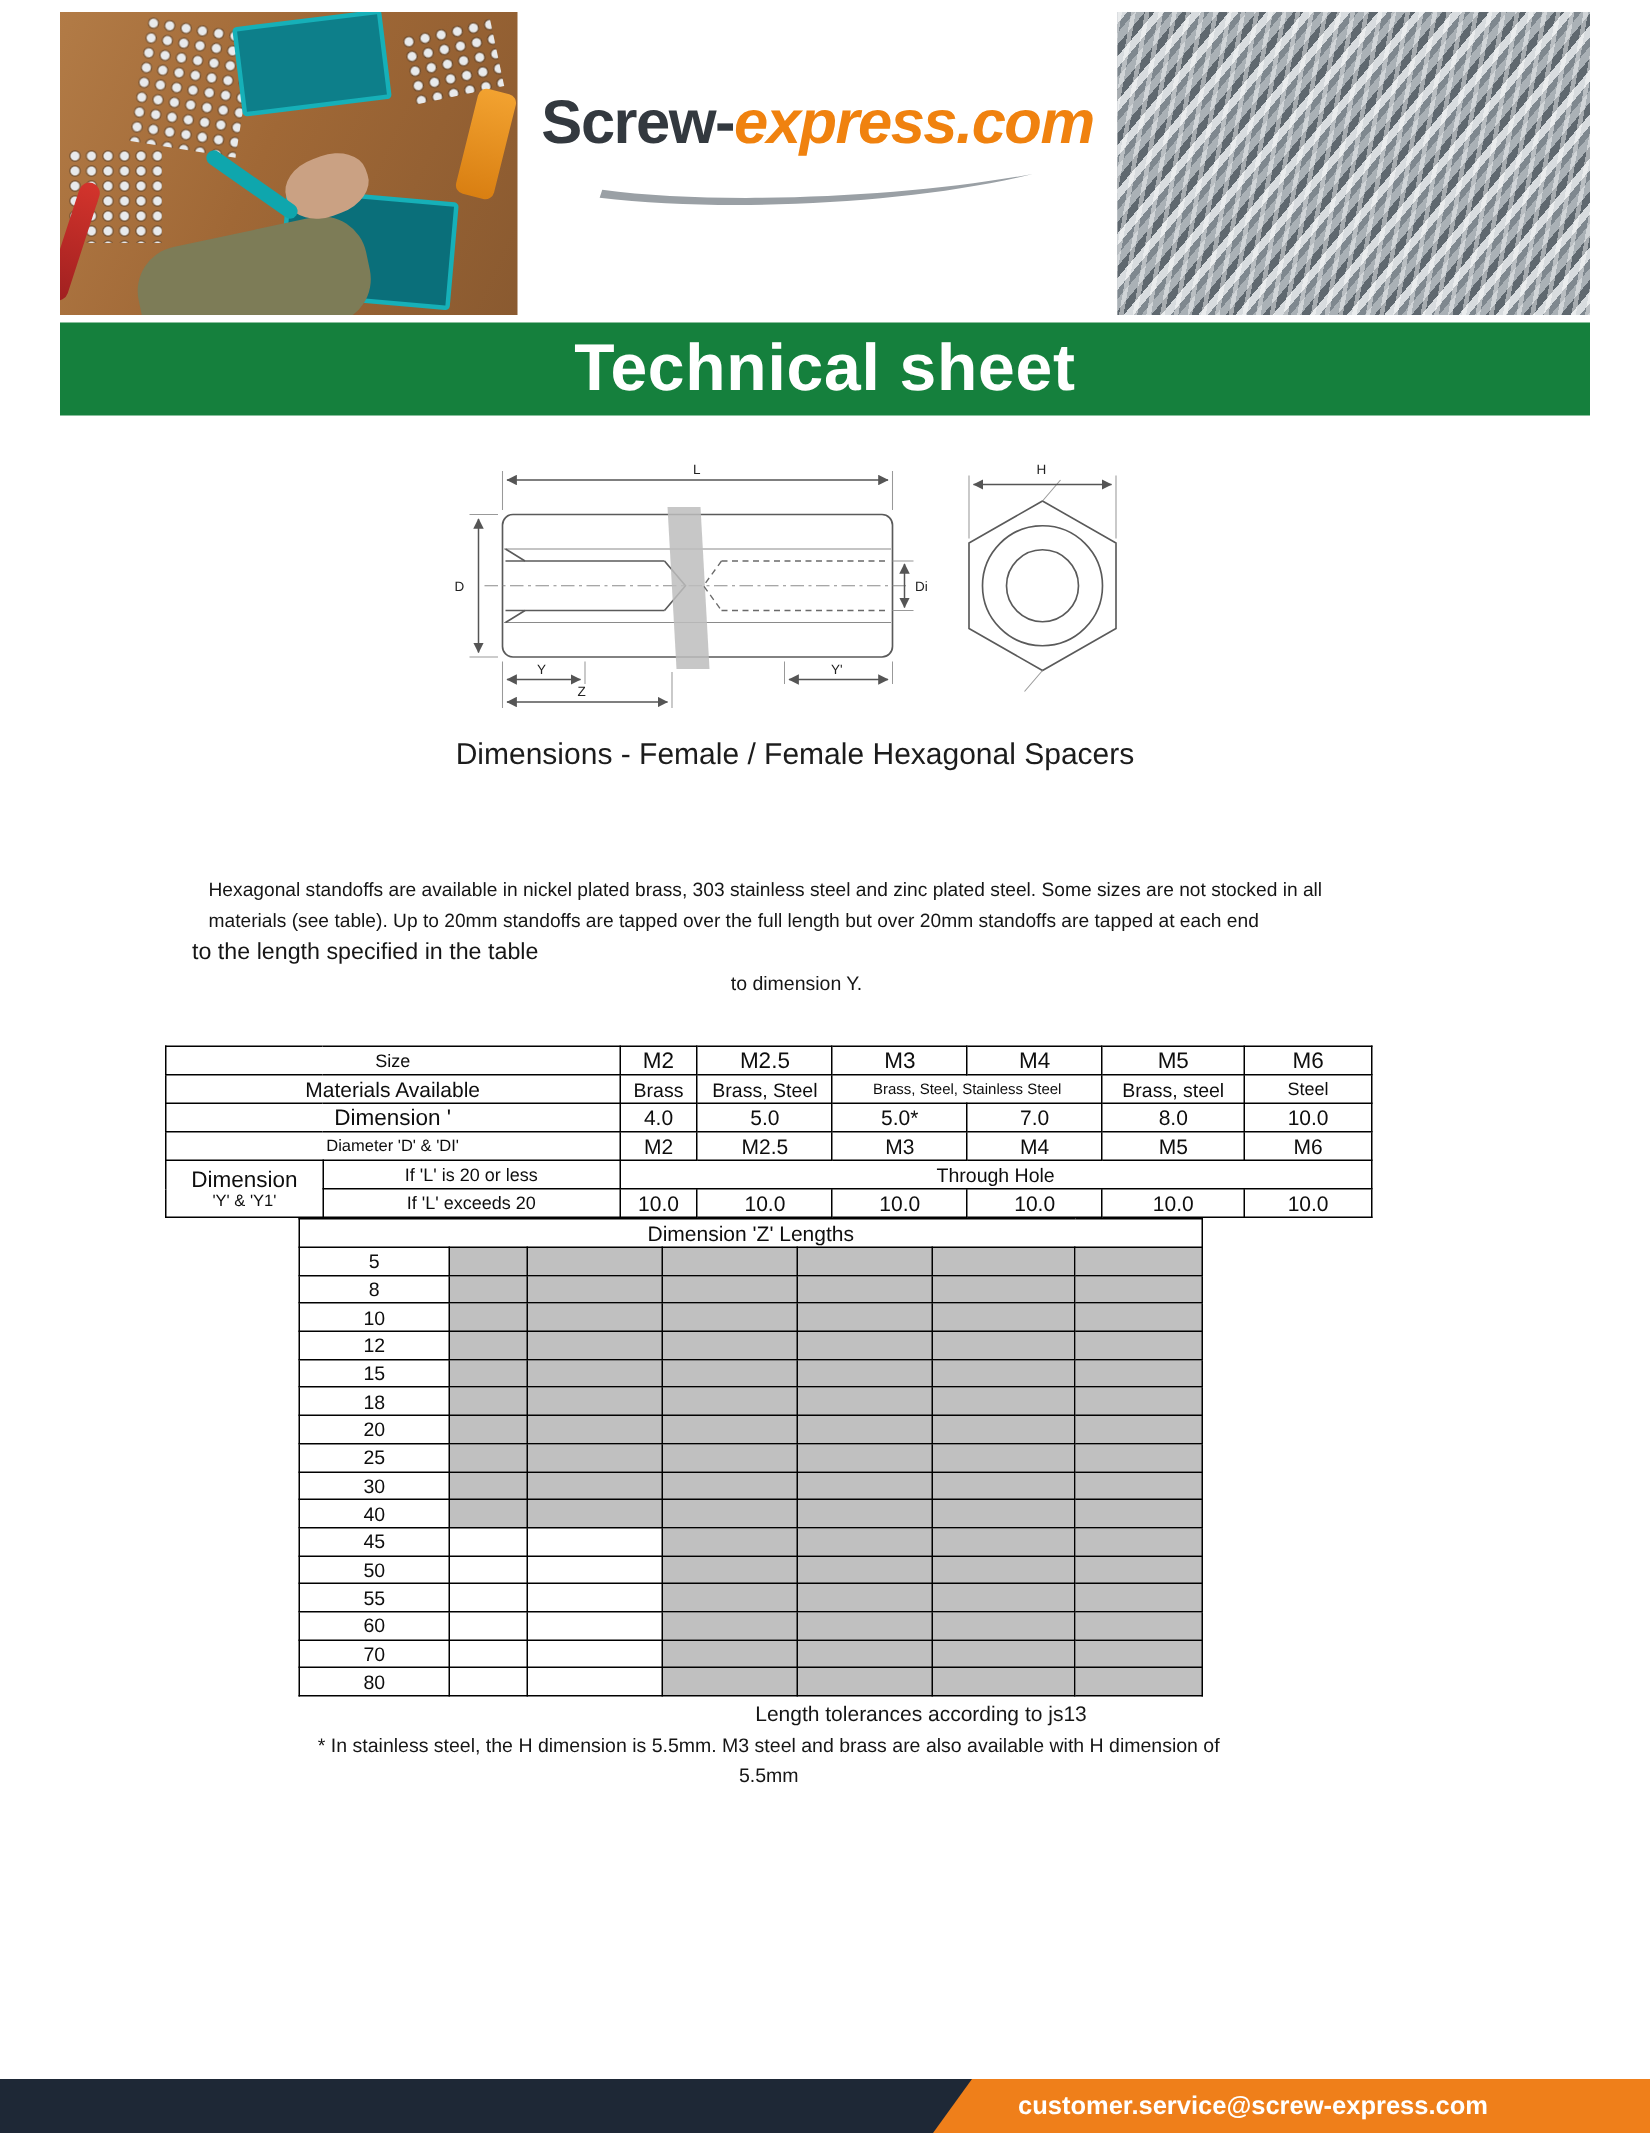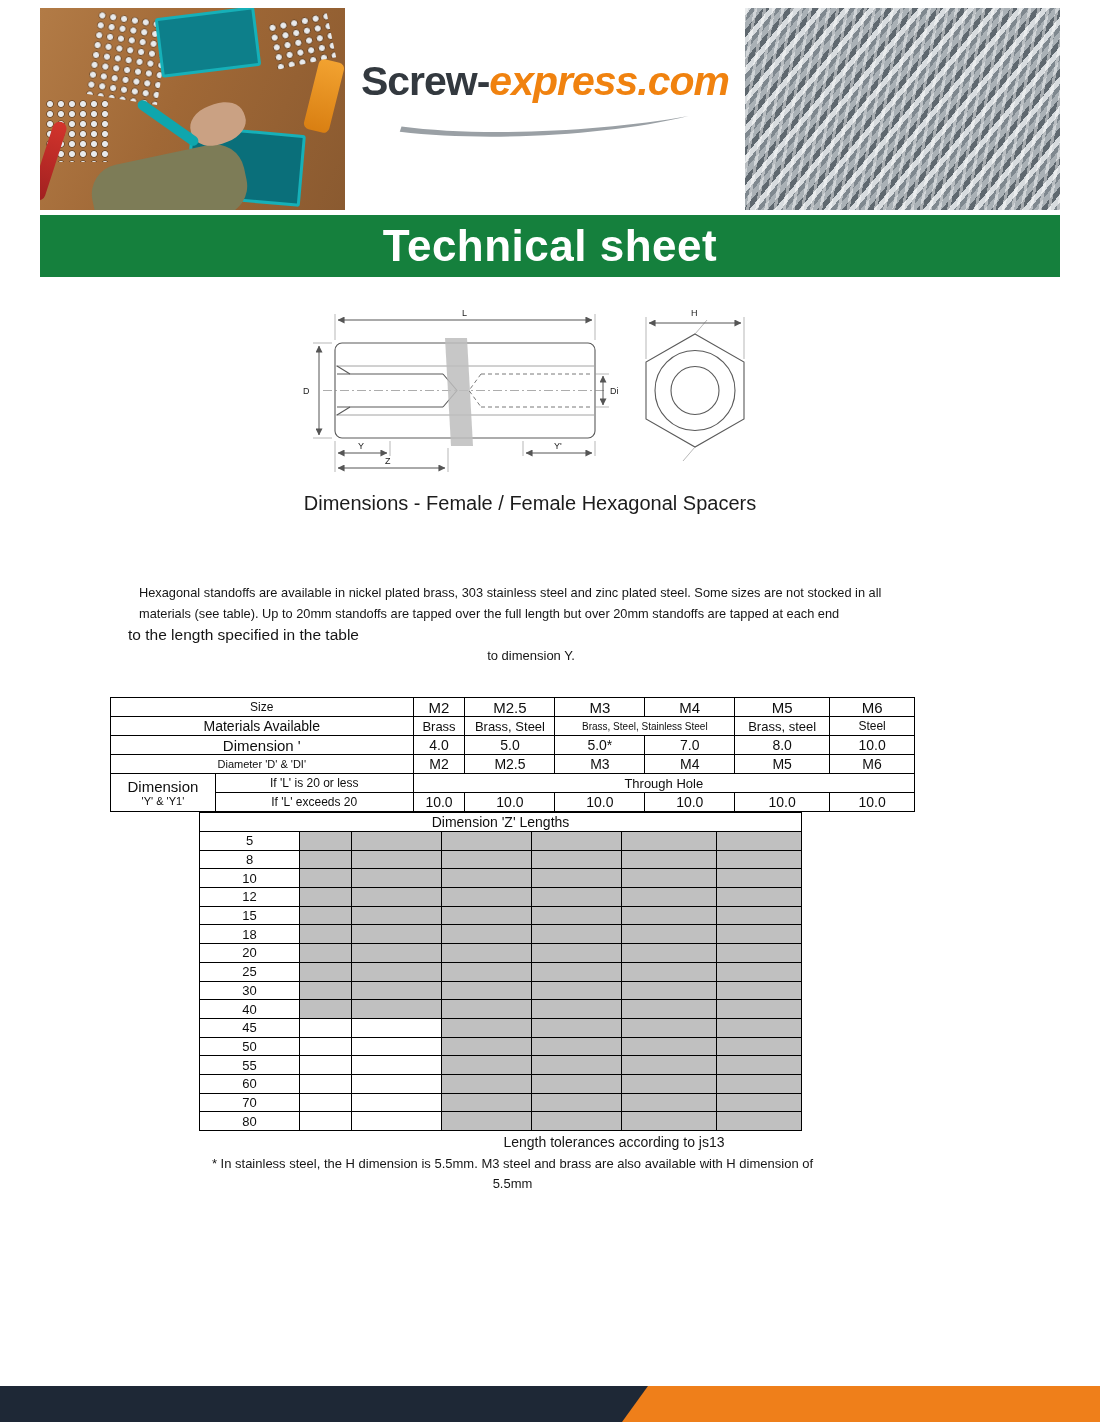--- a/index.html
+++ b/index.html
@@ -435,15 +435,16 @@
     <div class="tolerance-note">Length tolerances according to js13</div>
 
     <div class="footnote">
       <div>* In stainless steel, the H dimension is 5.5mm. M3 steel and brass are also available with H dimension of</div>
       <div>5.5mm</div>
     </div>
   </div>
 
   <div class="footer">
     <div class="footer-orange"></div>
+    <a href="#" class="footer-email">customer.service@screw-express.com</a>
   </div>
 
 </div>
 
 </body></html>

